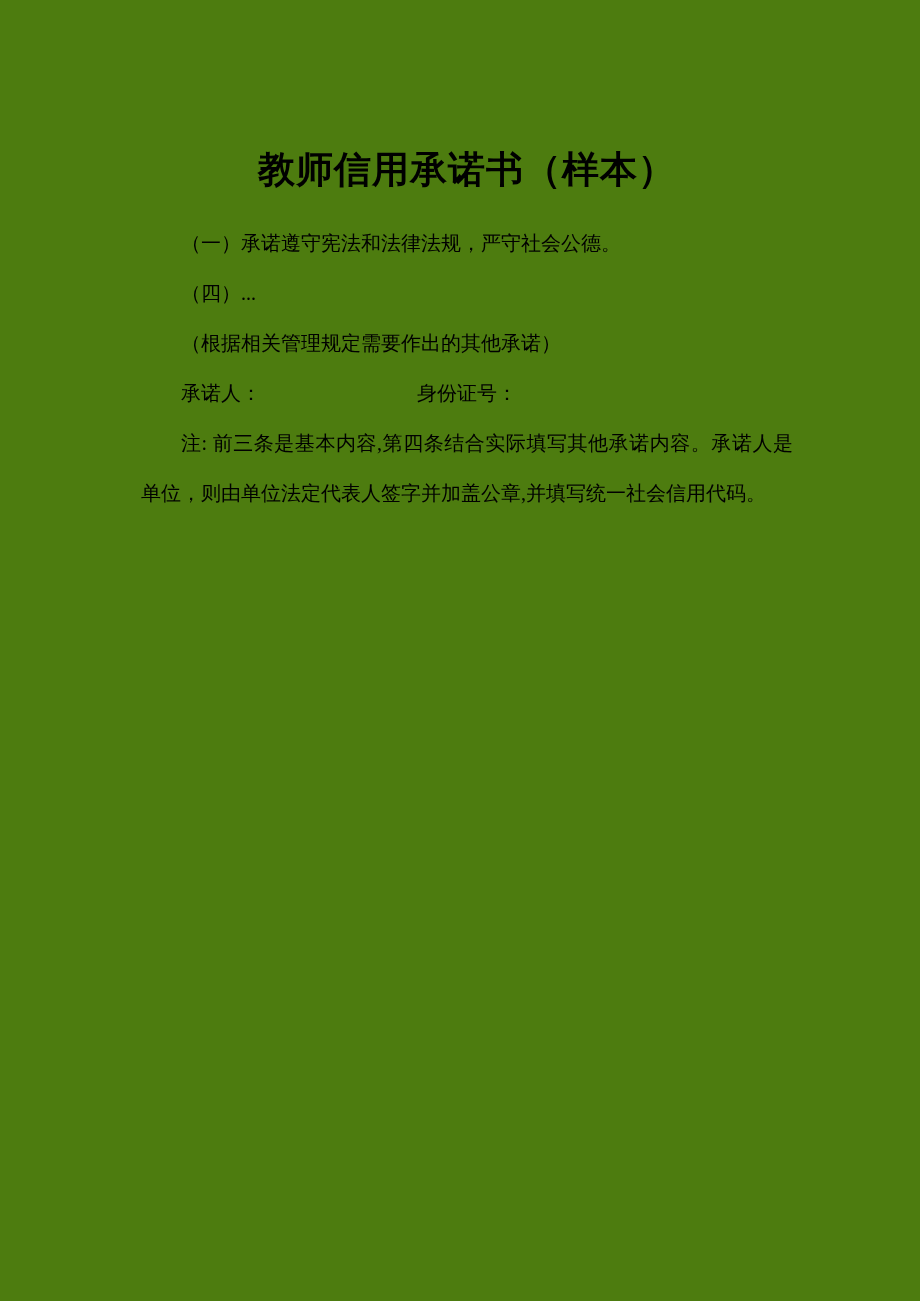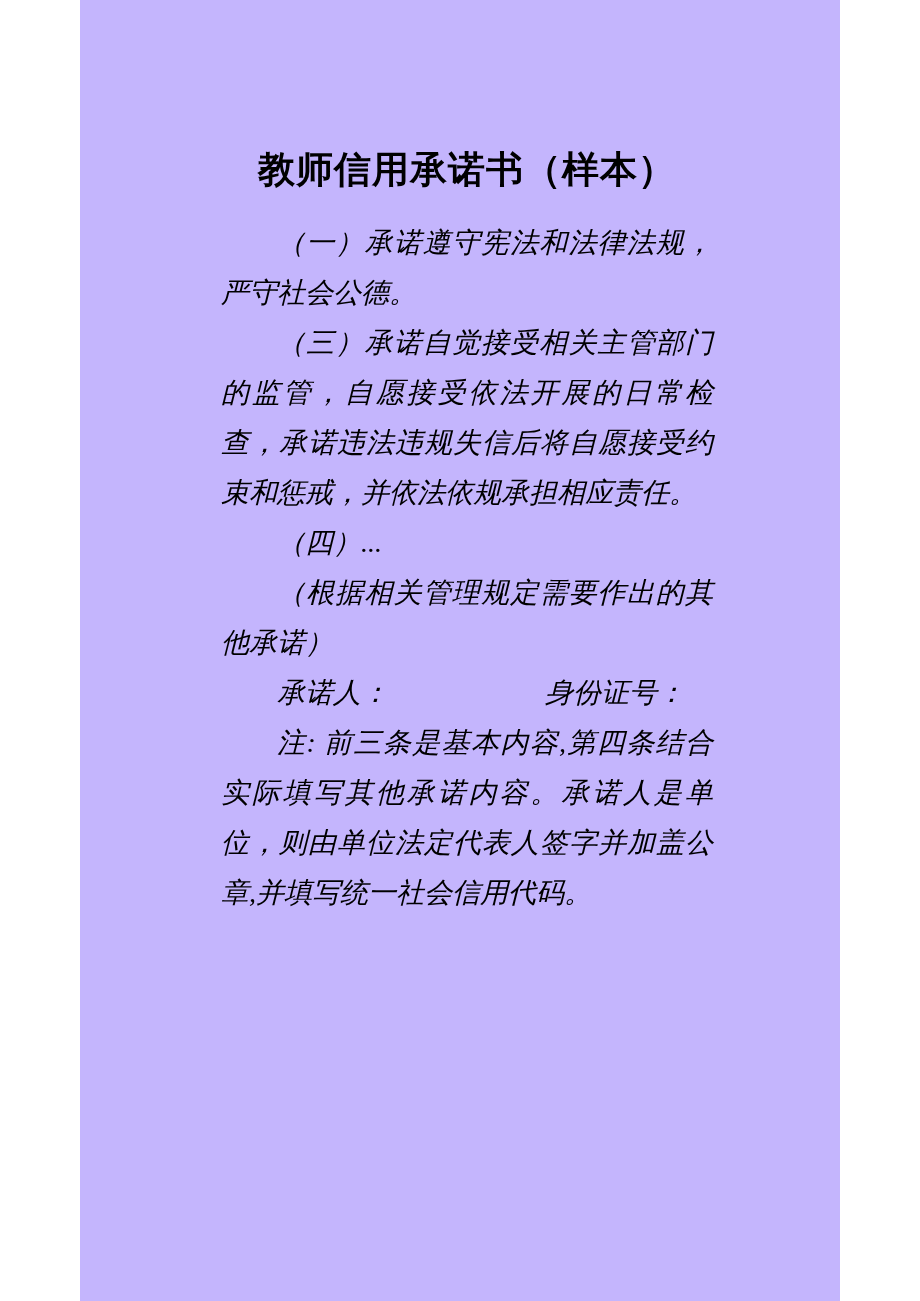--- a/index.html
+++ b/index.html
@@ -2,47 +2,46 @@
 <html lang="zh"><head>
 <meta charset="utf-8">
 <style>
   html, body {
     margin: 0;
     padding: 0;
     background: #ffffff;
   }
   .page {
     position: relative;
-    width: 760px;
+    width: 920px;
     height: 1301px;
     margin: 0 auto;
-    background: #c4b5fd;
+    background: #4d7c0f;
     color: #000000;
     overflow: hidden;
     box-sizing: border-box;
     padding: 146px 127px 0 141px;
   }
   .doc-title {
     margin: 0;
     font-family: "Liberation Sans", "DejaVu Sans", sans-serif;
     font-weight: bold;
     font-size: 37px;
     line-height: 48px;
     text-align: center;
     letter-spacing: 1px;
     color: #000000;
   }
   .doc-body {
     margin-top: 24px;
     font-family: "Liberation Serif", "DejaVu Serif", serif;
-    font-size: 28px;
+    font-size: 20px;
     line-height: 50px;
     text-align: justify;
     color: #000000;
-    font-style: italic;
   }
   .doc-body p {
     margin: 0;
     text-indent: 2em;
   }
   .sig-line {
     white-space: nowrap;
   }
   .sig-gap {
     display: inline-block;
@@ -54,21 +53,20 @@
 
 <div class="page">
 
   <h1 class="doc-title">教师信用承诺书（样本）</h1>
 
   <div class="doc-body">
 
     <p>（一）承诺遵守宪法和法律法规，严守社会公德。</p>
 
 
-    <p>（三）承诺自觉接受相关主管部门的监管，自愿接受依法开展的日常检查，承诺违法违规失信后将自愿接受约束和惩戒，并依法依规承担相应责任。</p>
 
     <p>（四）...</p>
 
     <p>（根据相关管理规定需要作出的其他承诺）</p>
 
     <p class="sig-line">
       <span>承诺人：</span><span class="sig-gap"></span><span>身份证号：</span>
     </p>
 
 

